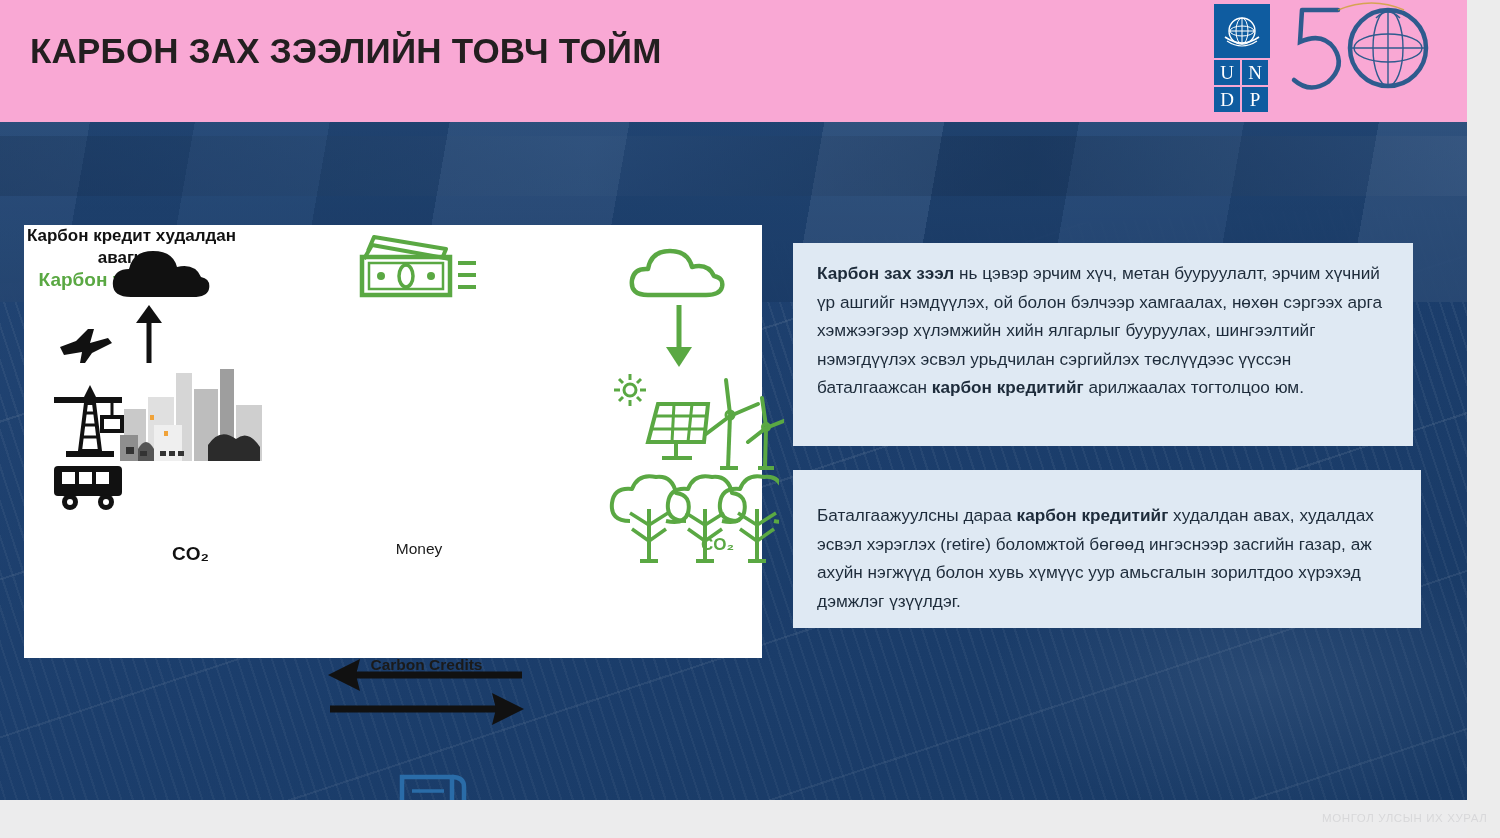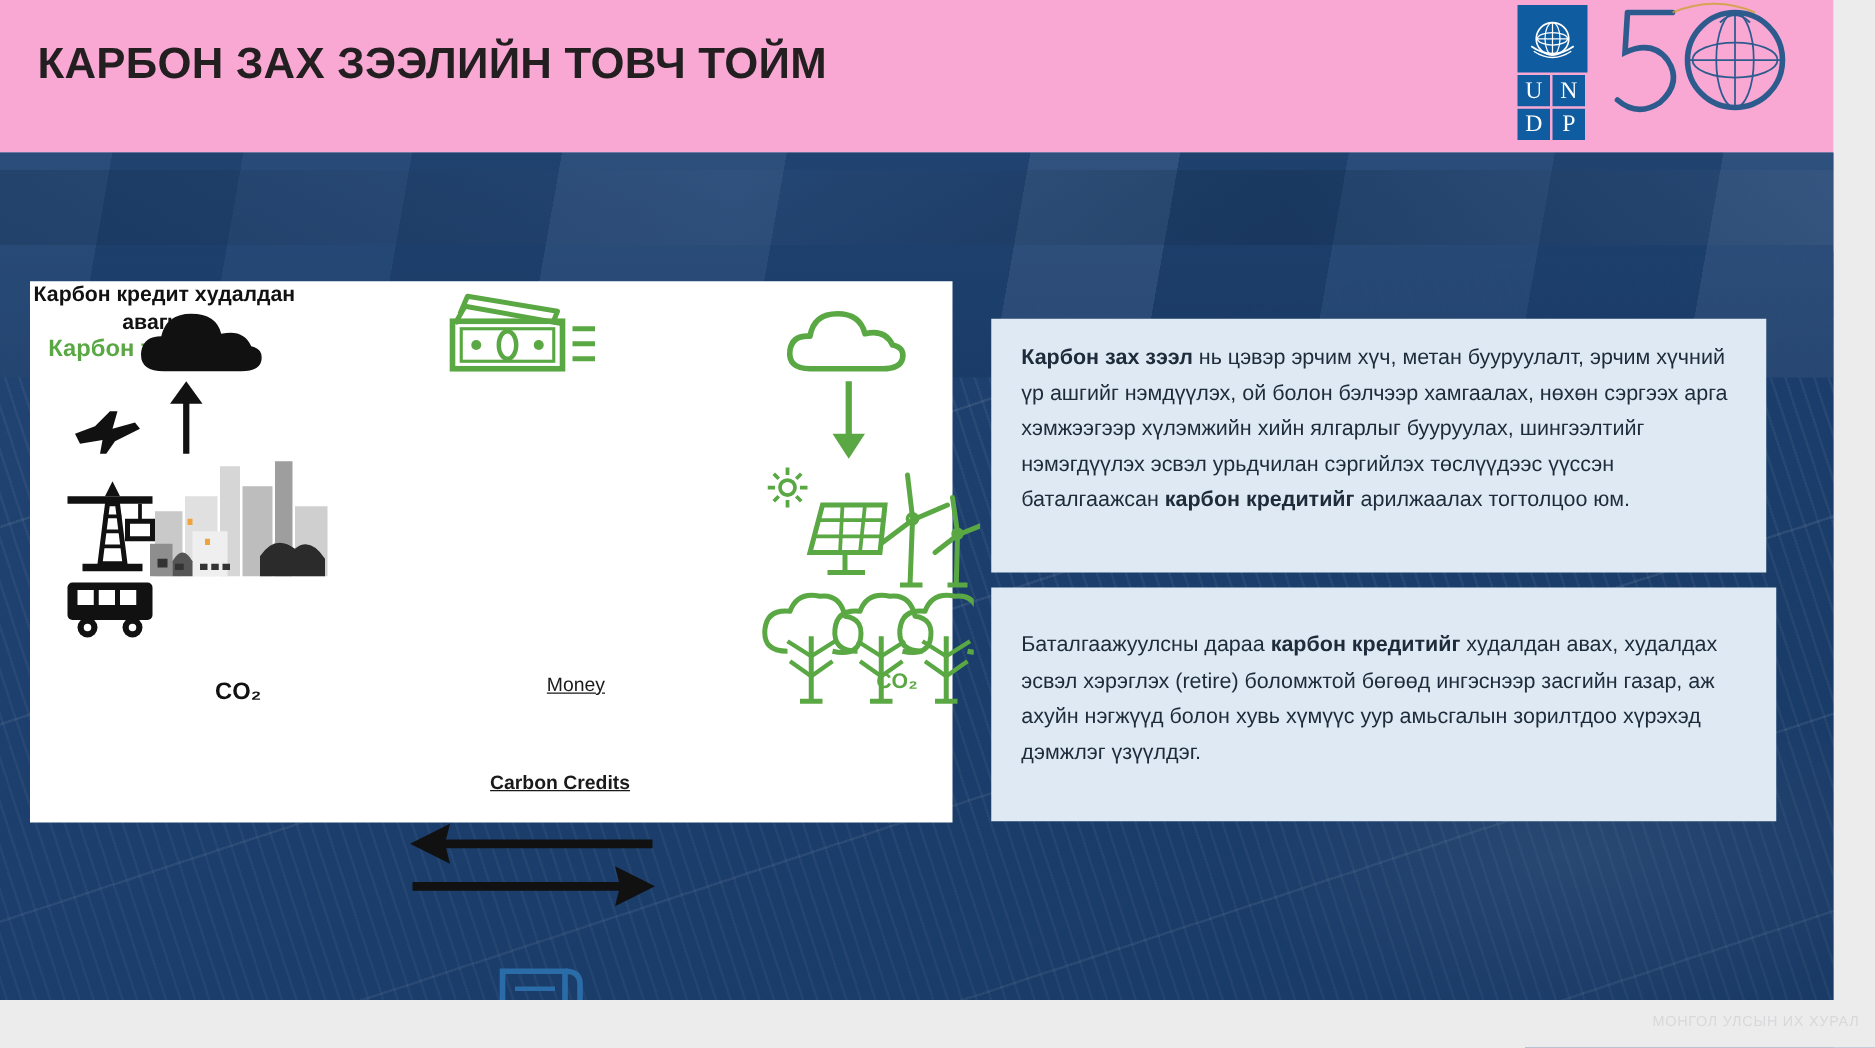--- a/index.html
+++ b/index.html
@@ -105,59 +105,59 @@
     background: radial-gradient(ellipse at center, rgba(190,205,225,.28), rgba(190,205,225,0) 70%);
   }
 
   
   .diagram {
     position: absolute; left: 24px; top: 225px;
     width: 738px; height: 433px;
     background: #ffffff;
   }
   .diagram .lbl {
-    position: absolute; text-align: right;
-    color: #1a1a1a; font-size: 15.5px; text-decoration: underline;
+    position: absolute; text-align: center;
+    color: #1a1a1a; font-size: 15.5px;
   }
   .ico { position: absolute; }
 
   .buyer-label {
     left: 36px; top: 523px; width: 215px;
     font-size: 17px; font-weight: bold; line-height: 22px;
     text-align: center; color: #111;
   }
   .project-label {
     left: 570px; top: 550px; width: 180px;
     font-size: 19px; font-weight: bold; color: #5aa843;
     text-align: center;
   }
   .lbl-money  { left: 330px; top: 315px; width: 130px; }
-  .lbl-credits{ left: 325px; top: 393px; width: 155px; font-weight: bold; color: #3a3a3a; font-size: 15.5px;}
+  .lbl-credits{ left: 325px; top: 431px; width: 155px; font-weight: bold; color: #3a3a3a; font-size: 15.5px;}
 
   .co2-left  { position: absolute; left: 148px; top: 318px; font-size: 19px; font-weight: bold; color: #111; }
   .co2-right { position: absolute; left: 677px; top: 310px; font-size: 17px; font-weight: bold; color: #5aa843; }
 
   
   .caption {
     position: absolute; left: 58px; top: 676px;
     font-size: 17.5px; font-style: italic; font-weight: bold;
     color: #ffffff; white-space: nowrap;
     text-decoration: underline; text-underline-offset: 3px;
   }
 
   
   .textbox {
     position: absolute;
     background: #dfe9f3;
     color: #1d2b3a;
     font-size: 17.2px;
     line-height: 28.5px;
   }
-  .tb1 { left: 793px; top: 243px; width: 620px; height: 203px; padding: 16px 22px 10px 24px; margin-top: 12px; }
-  .tb2 { left: 793px; top: 470px; width: 628px; height: 187px; padding: 31px 10px 10px 24px; }
+  .tb1 { left: 793px; top: 243px; width: 620px; height: 203px; padding: 16px 22px 10px 24px; }
+  .tb2 { left: 793px; top: 470px; width: 628px; height: 158px; padding: 31px 10px 10px 24px; }
   .textbox b { font-weight: bold; }
 
   
   .watermark {
     position: absolute; left: 1322px; top: 812px;
     font-size: 11.5px; letter-spacing: .6px; color: #d8d8da;
     white-space: nowrap;
   }
   .right-margin {
     position: absolute; left: 1467px; top: 0; width: 33px; height: 838px;

